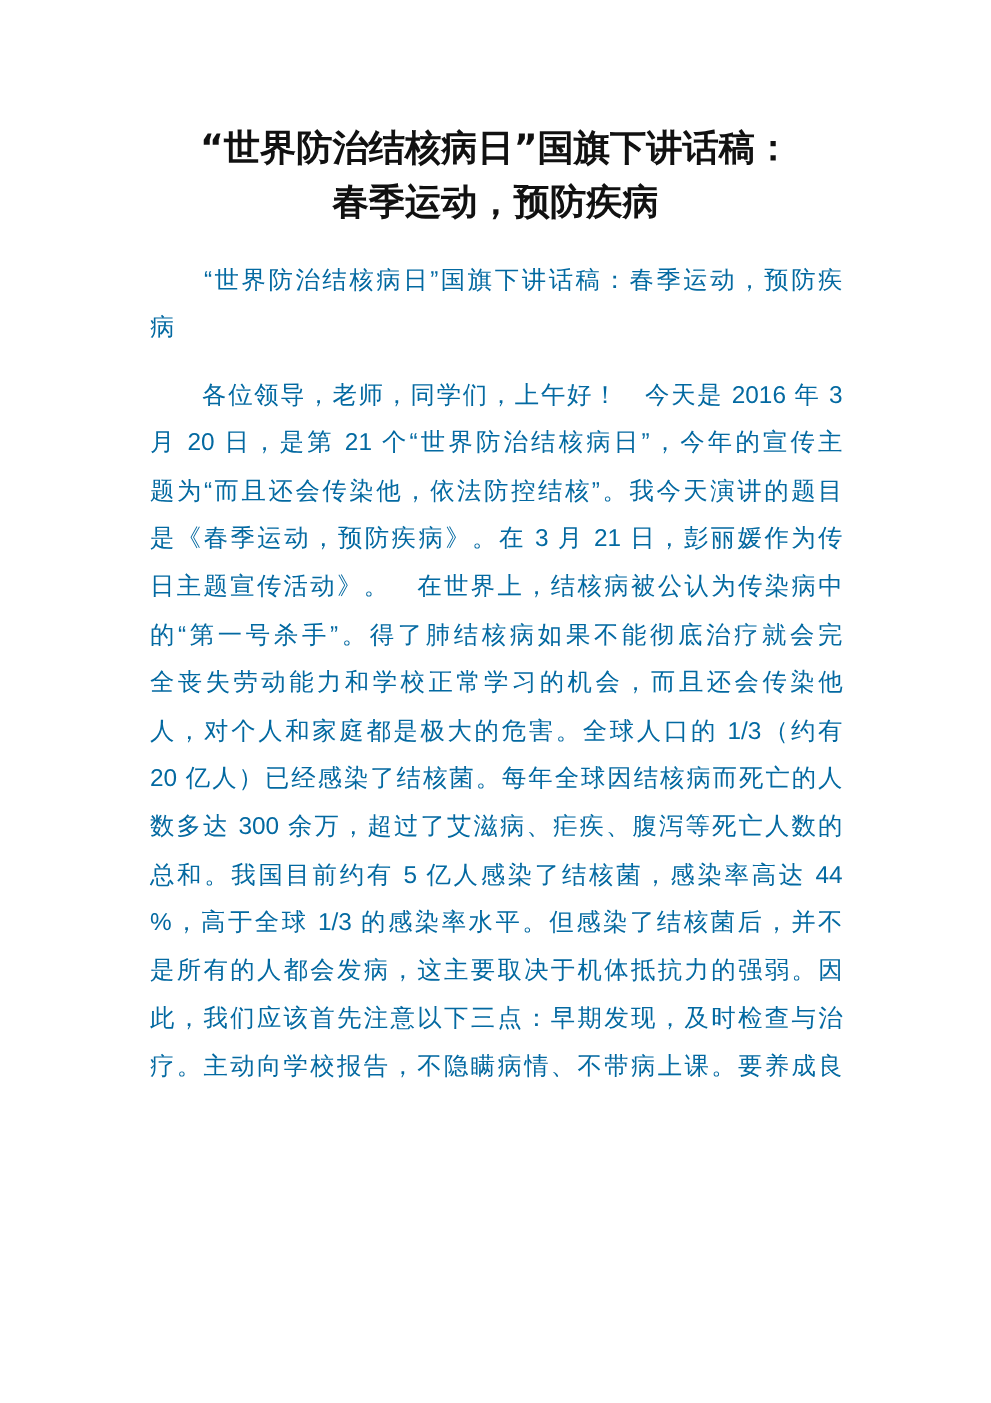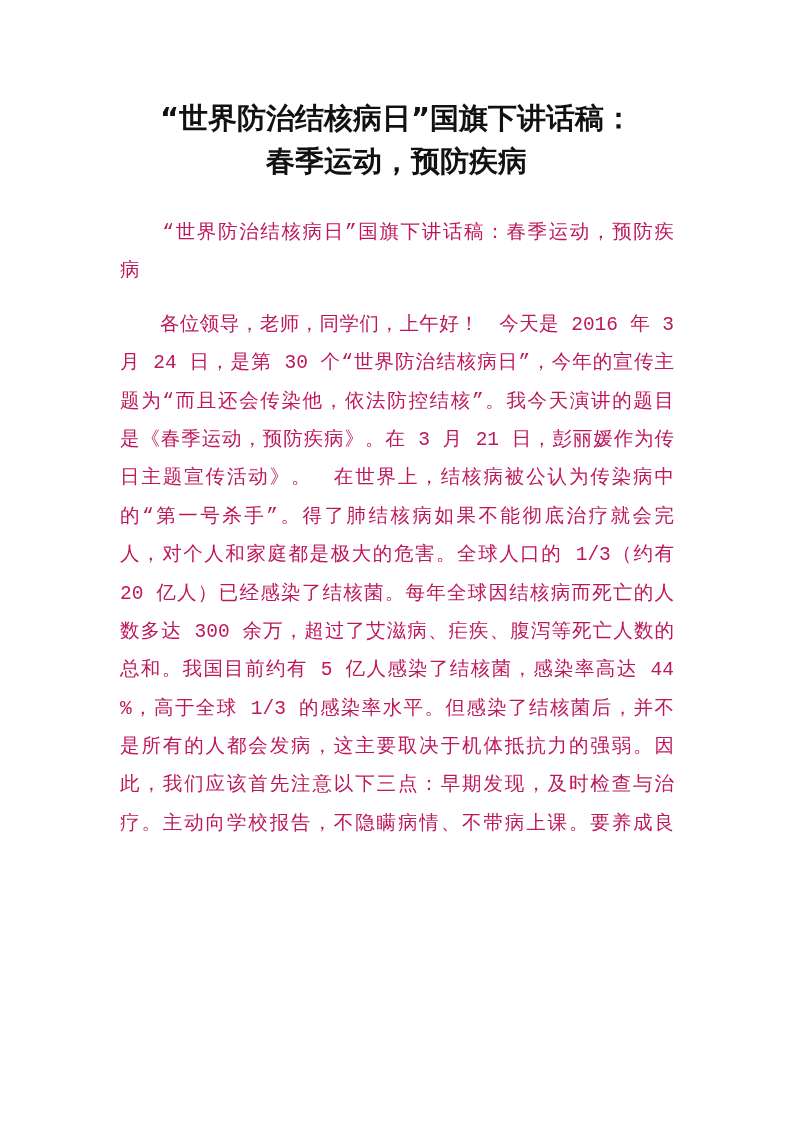--- a/index.html
+++ b/index.html
@@ -9,23 +9,23 @@
     }
     .title {
       position: absolute; left: 100px; width: 593px; top: 97px;
       text-align: center;
       font-family: "DejaVu Sans", "Liberation Sans", sans-serif;
       font-weight: bold; font-size: 29px; line-height: 43px; color: #111;
       letter-spacing: 0px;
     }
     .title .line { display: block; white-space: nowrap; }
     .body {
-      position: absolute; left: 120px; width: 554px; top: 214px;
-      font-family: Liberation Mono, monospace;
-      font-size: 19.5px; color: #be185d;
+      position: absolute; left: 120px; width: 554px; top: 205px;
+      font-family: Liberation Sans, sans-serif;
+      font-size: 19.5px; color: #0369a1;
     }
     .line-row {
       height: 38.4px; line-height: 38.4px; white-space: nowrap;
       text-align: justify; text-align-last: justify;
       display: block;
     }
     .line-row.last { text-align-last: left; }
     .para-gap { height: 15px; }
   </style>
 </head>
@@ -38,25 +38,26 @@
   </div>
 
   <div class="body">
     <div>
       <span class="line-row">　　“世界防治结核病日”国旗下讲话稿：春季运动，预防疾</span>
       <span class="line-row last">病</span>
     </div>
     <div class="para-gap"></div>
     <div>
       <span class="line-row">　　各位领导，老师，同学们，上午好！　今天是 2016 年 3</span>
-      <span class="line-row">月 24 日，是第 30 个“世界防治结核病日”，今年的宣传主</span>
+      <span class="line-row">月 20 日，是第 21 个“世界防治结核病日”，今年的宣传主</span>
       <span class="line-row">题为“而且还会传染他，依法防控结核”。我今天演讲的题目</span>
       <span class="line-row">是《春季运动，预防疾病》。在 3 月 21 日，彭丽媛作为传</span>
       <span class="line-row">日主题宣传活动》。　在世界上，结核病被公认为传染病中</span>
       <span class="line-row">的“第一号杀手”。得了肺结核病如果不能彻底治疗就会完</span>
+      <span class="line-row">全丧失劳动能力和学校正常学习的机会，而且还会传染他</span>
       <span class="line-row">人，对个人和家庭都是极大的危害。全球人口的 1/3（约有</span>
       <span class="line-row">20 亿人）已经感染了结核菌。每年全球因结核病而死亡的人</span>
       <span class="line-row">数多达 300 余万，超过了艾滋病、疟疾、腹泻等死亡人数的</span>
       <span class="line-row">总和。我国目前约有 5 亿人感染了结核菌，感染率高达 44</span>
       <span class="line-row">%，高于全球 1/3 的感染率水平。但感染了结核菌后，并不</span>
       <span class="line-row">是所有的人都会发病，这主要取决于机体抵抗力的强弱。因</span>
       <span class="line-row">此，我们应该首先注意以下三点：早期发现，及时检查与治</span>
       <span class="line-row">疗。主动向学校报告，不隐瞒病情、不带病上课。要养成良</span>
     </div>
   </div>

